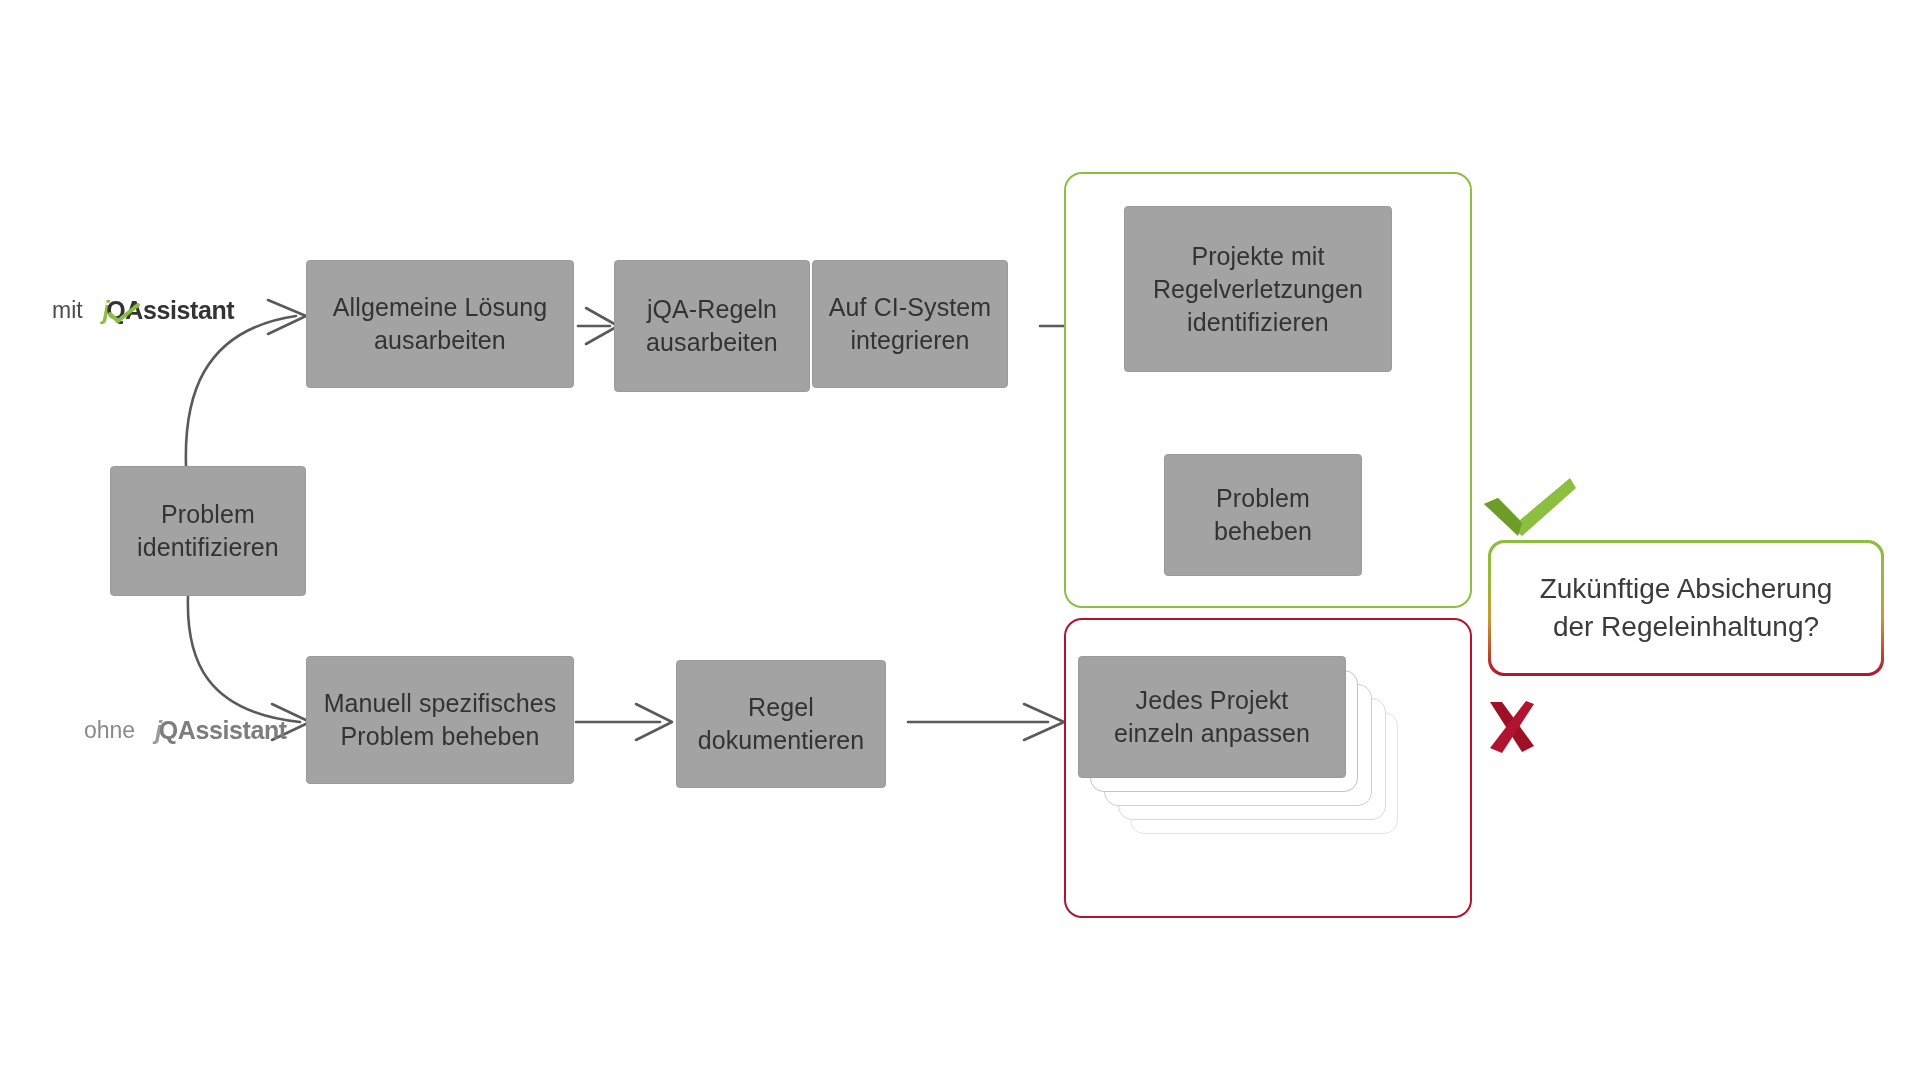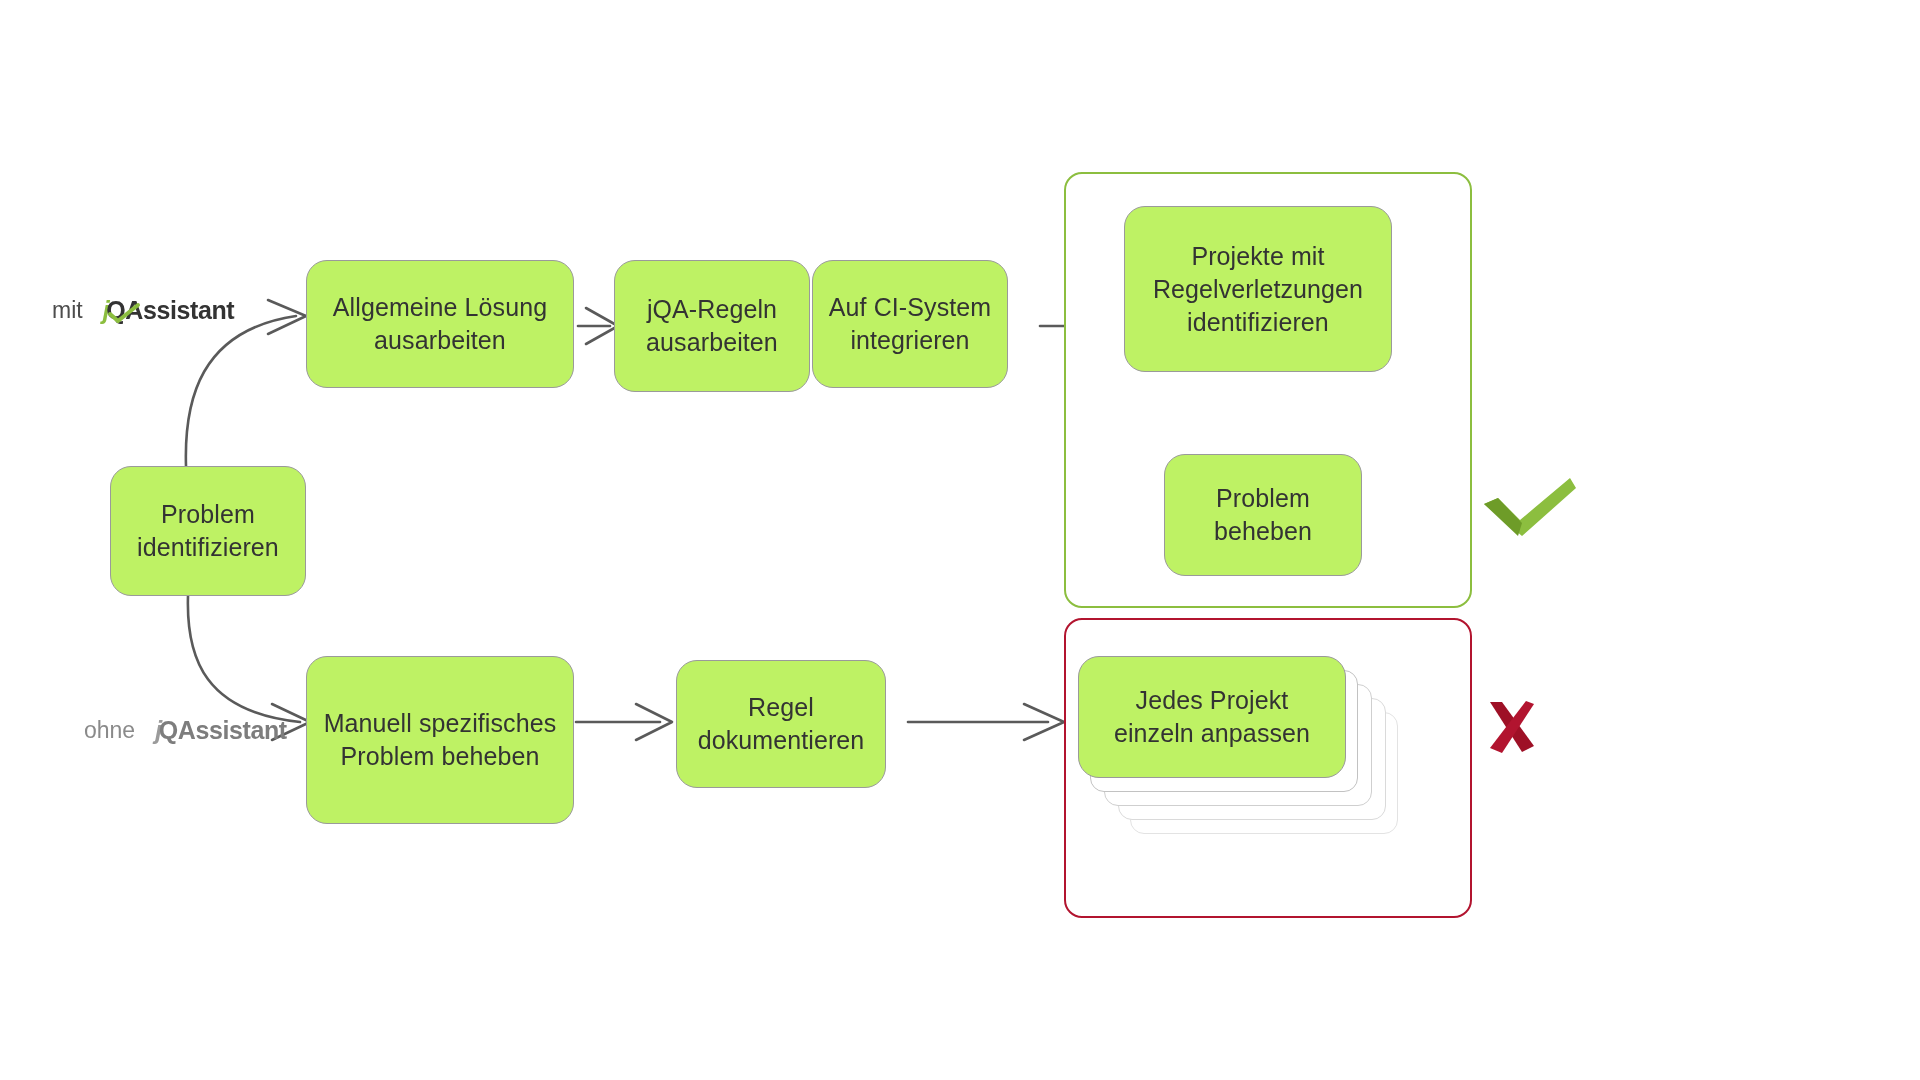--- a/index.html
+++ b/index.html
@@ -18,23 +18,23 @@
     position: absolute;
     left: 0; top: 0;
     width: 1920px;
     height: 1080px;
     background: #ffffff;
   }
   
   .node {
     position: absolute;
     box-sizing: border-box;
-    background: #bef264;
+    background: #a3a3a3;
     border: 1.6px solid #9a9a9a;
-    border-radius: 21px;
+    border-radius: 4px;
     display: flex;
     align-items: center;
     justify-content: center;
     text-align: center;
     color: #333333;
     font-size: 25px;
     line-height: 1.32;
     letter-spacing: .1px;
     padding: 4px 10px;
     white-space: pre-line;
@@ -215,21 +215,21 @@
   <div class="node" style="left:812px; top:260px; width:196px; height:128px;">Auf CI-System
 integrieren</div>
 
   <div class="node" style="left:1124px; top:206px; width:268px; height:166px;">Projekte mit
 Regelverletzungen
 identifizieren</div>
 
   <div class="node" style="left:1164px; top:454px; width:198px; height:122px;">Problem
 beheben</div>
 
-  <div class="node" style="left:306px; top:656px; width:268px; height:168px;">Manuell spezifisches
+  <div class="node" style="left:306px; top:656px; width:268px; height:128px;">Manuell spezifisches
 Problem beheben</div>
 
   <div class="node" style="left:676px; top:660px; width:210px; height:128px;">Regel
 dokumentieren</div>
 
   <div class="node-ghost" style="left:1130px; top:712px; width:268px; height:122px; border:1.6px solid #e3e3e3;"></div>
   <div class="node-ghost" style="left:1118px; top:698px; width:268px; height:122px; border:1.6px solid #dadada;"></div>
   <div class="node-ghost" style="left:1104px; top:684px; width:268px; height:122px; border:1.6px solid #cfcfcf;"></div>
   <div class="node-ghost" style="left:1090px; top:670px; width:268px; height:122px; border:1.6px solid #c2c2c2;"></div>
 
@@ -239,14 +239,18 @@
   <svg class="mark" style="left:1482px; top:476px; width:96px; height:66px;" viewBox="0 0 96 66">
     <path d="M2 28 L16 22 L38 44 L88 2 L94 12 L40 60 Z" fill="#8CBE3F"></path>
     <path d="M2 28 L16 22 L40 47 L36 60 Z" fill="#6E9C28"></path>
   </svg>
 
   <svg class="mark" style="left:1486px; top:700px; width:52px; height:54px;" viewBox="0 0 52 54">
     <path d="M4 2 L16 2 L48 46 L36 52 Z" fill="#9E1026"></path>
     <path d="M48 4 L40 1 L4 48 L16 53 Z" fill="#B2142F"></path>
   </svg>
 
+  <div class="question-box" style="left:1488px; top:540px; width:396px; height:136px;">
+    <div class="question-inner">Zukünftige Absicherung
+der Regeleinhaltung?</div>
+  </div>
 
 </div>
 
 </body></html>

